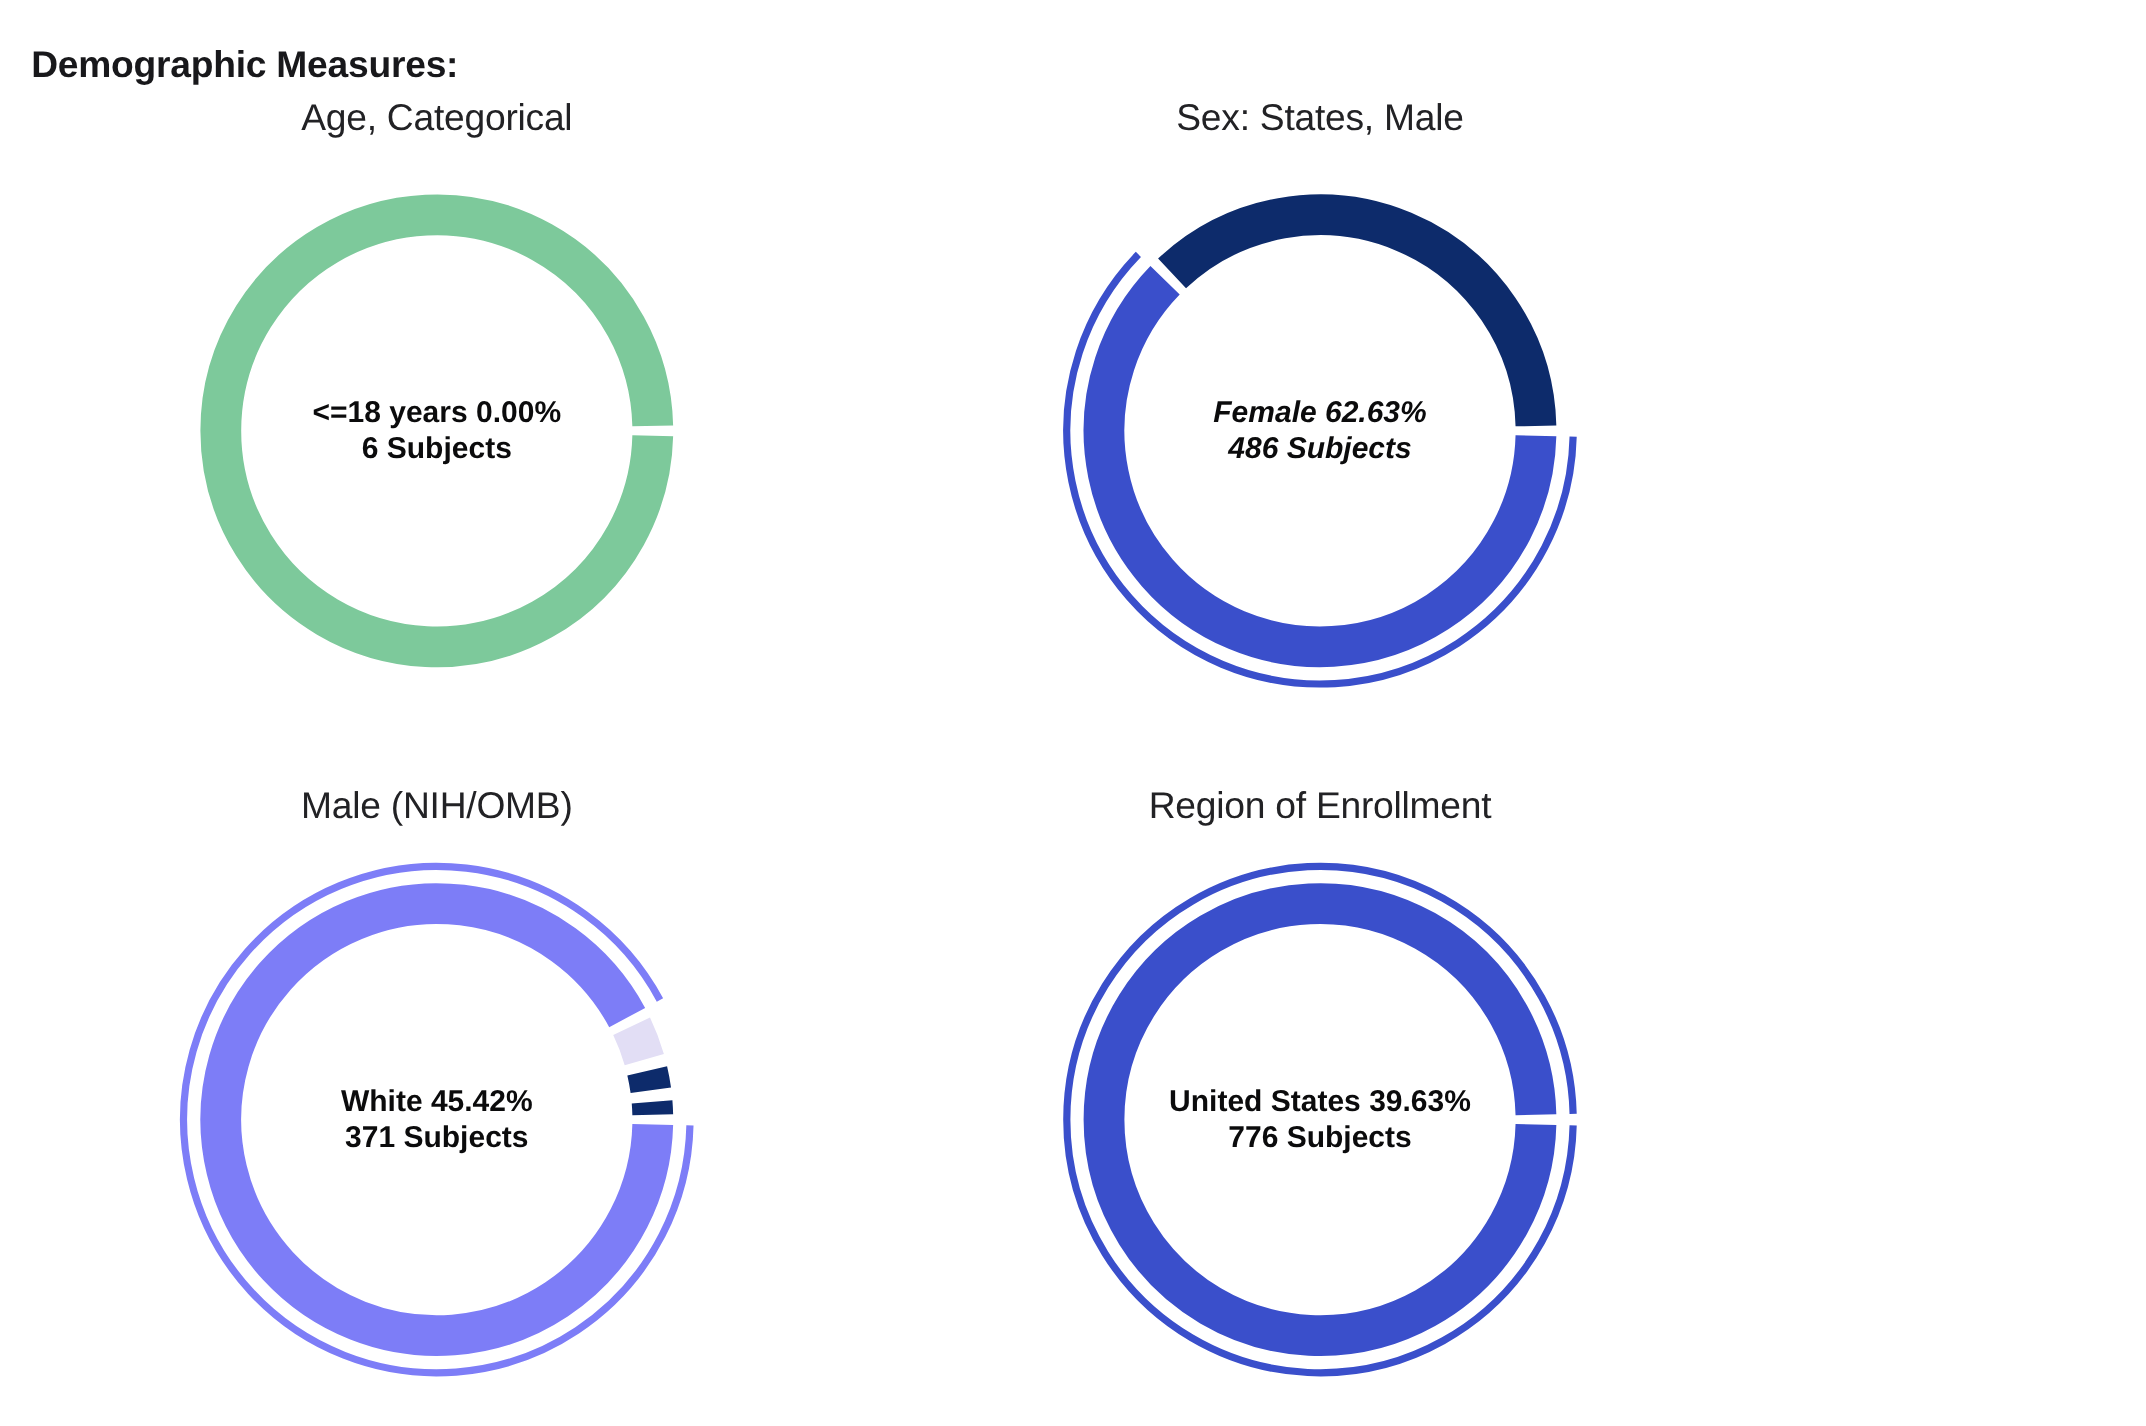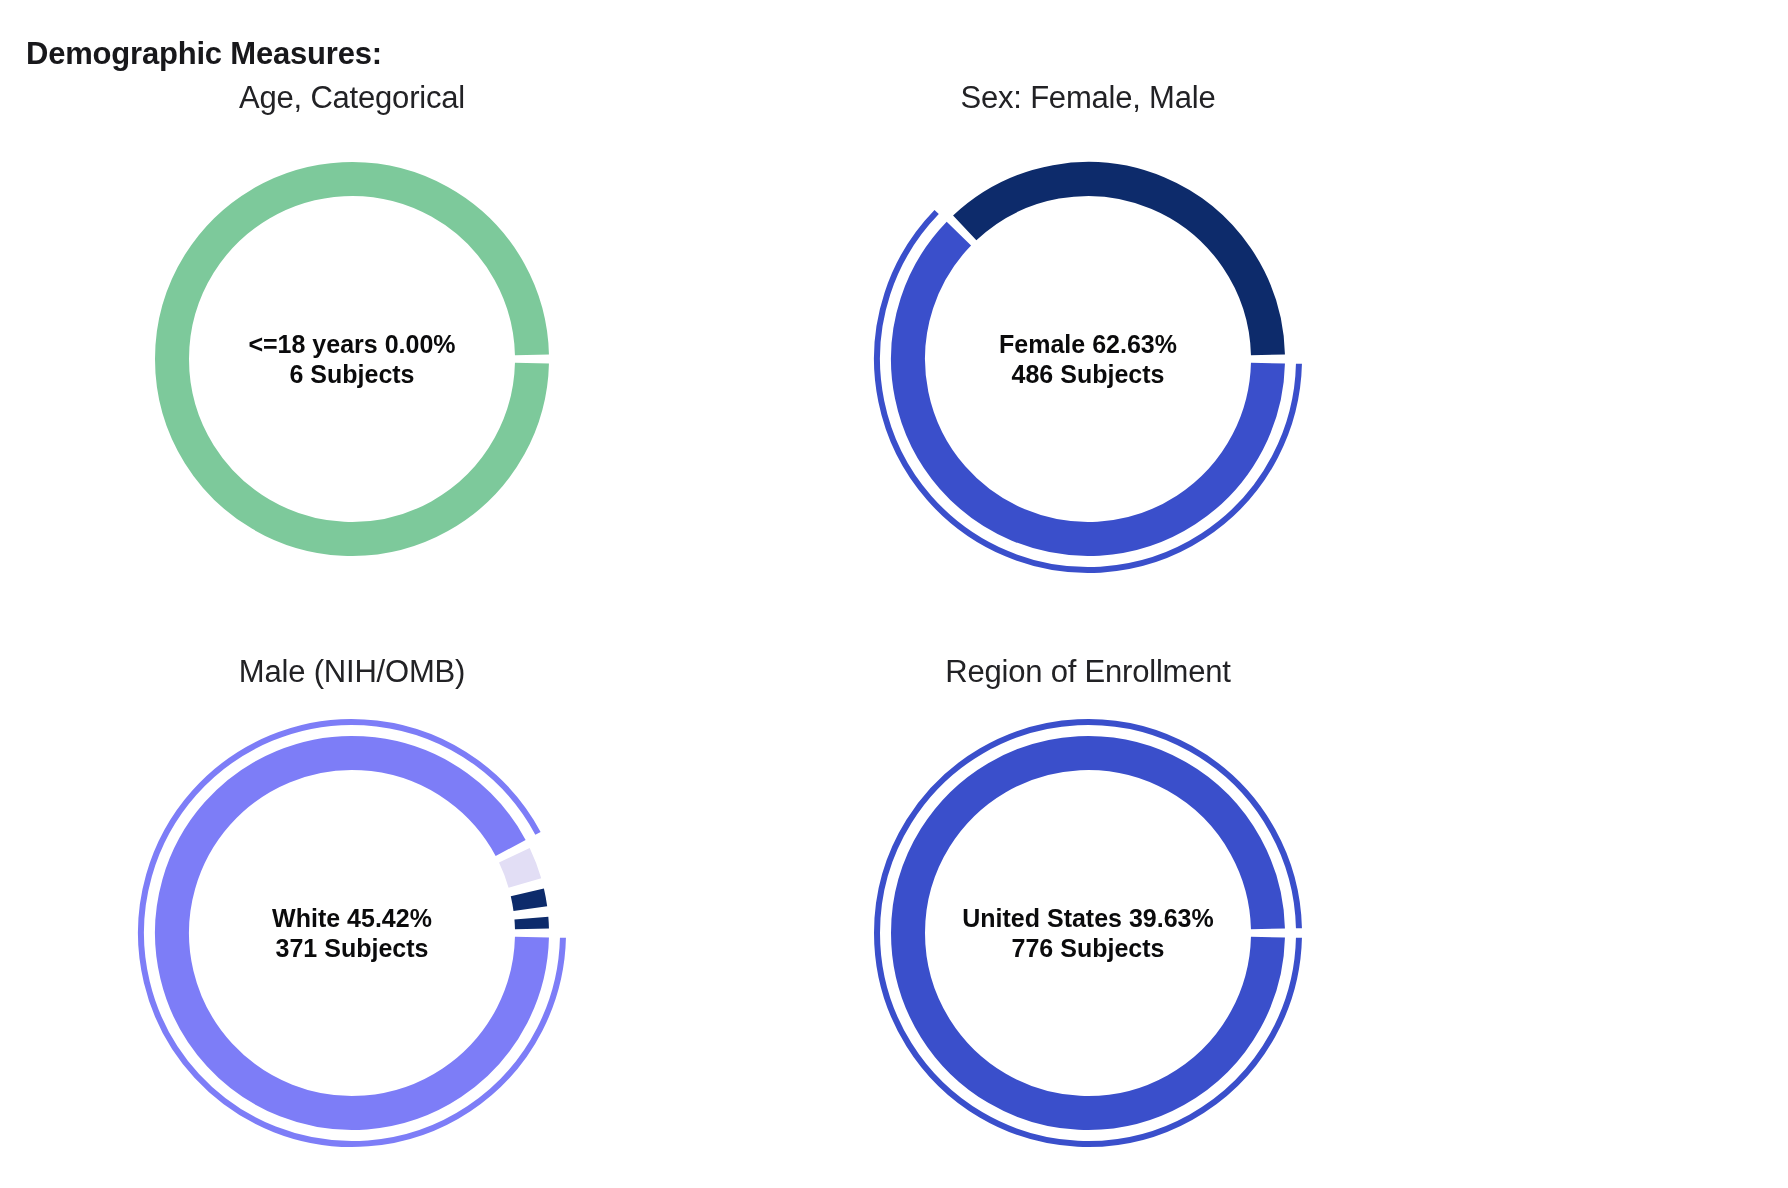--- a/index.html
+++ b/index.html
@@ -20,21 +20,21 @@
     left: 26px;
     top: 36px;
     font-size: 31px;
     font-weight: bold;
     letter-spacing: -0.2px;
     color: #18181b;
     white-space: nowrap;
   }
   .grid {
     position: absolute;
-    left: 0;
+    left: 12px;
     top: 72px;
     width: 1440px;
     height: 1116px;
     display: grid;
     grid-template-columns: 1fr 1fr;
     grid-template-rows: 1fr 1fr;
     gap: 32px;
   }
   .cell {
     position: relative;
@@ -80,21 +80,21 @@
   .center-line {
     font-size: 25px;
     font-weight: bold;
     color: #0b0b0c;
     line-height: 1.22;
     text-align: center;
     white-space: nowrap;
   }
   
   .cell.c0 .donut-wrap { margin-left: 0px; }
-  .cell.c1 .donut-wrap { margin-left: 0px; }
+  .cell.c1 .donut-wrap { margin-left: 0px; font-style: italic; }
 </style>
 </head>
 <body>
 
 <div id="page-title">Demographic Measures:</div>
 
 <div class="grid">
 
   <div class="cell c0">
     <div class="chart-title">Age, Categorical</div>
@@ -103,21 +103,21 @@
           <path d="M 414.9536696780857 239.08372004310064 A 180 180 0 1 1 414.9536696780857 230.91627995689925" fill="none" stroke="#7DC99B" stroke-width="34" stroke-linecap="butt"></path>
         </svg>
       <div class="center-label">
         <div class="center-line">&lt;=18 years 0.00%</div>
         <div class="center-line">6 Subjects</div>
       </div>
     </div>
   </div>
 
   <div class="cell c1">
-    <div class="chart-title">Sex: Female, Male</div>
+    <div class="chart-title">Sex: States, Male</div>
     <div class="donut-wrap">
       <svg viewBox="0 0 470 470">
           <path d="M 414.9536696780857 239.08372004310064 A 180 180 0 1 1 105.88602407228092 109.58237276946922" fill="none" stroke="#3A4FCB" stroke-width="34" stroke-linecap="butt"></path>
           <path d="M 111.70825623479963 103.85448570638727 A 180 180 0 0 1 414.9536696780857 230.91627995689925" fill="none" stroke="#0D2B6B" stroke-width="34" stroke-linecap="butt"></path>
           <path d="M 445.94569056708934 239.78702738385687 A 211 211 0 1 1 83.64972821806262 87.98267030198892" fill="none" stroke="#3A4FCB" stroke-width="6" stroke-linecap="butt"></path>
         </svg>
       <div class="center-label">
         <div class="center-line">Female 62.63%</div>
         <div class="center-line">486 Subjects</div>
       </div>

